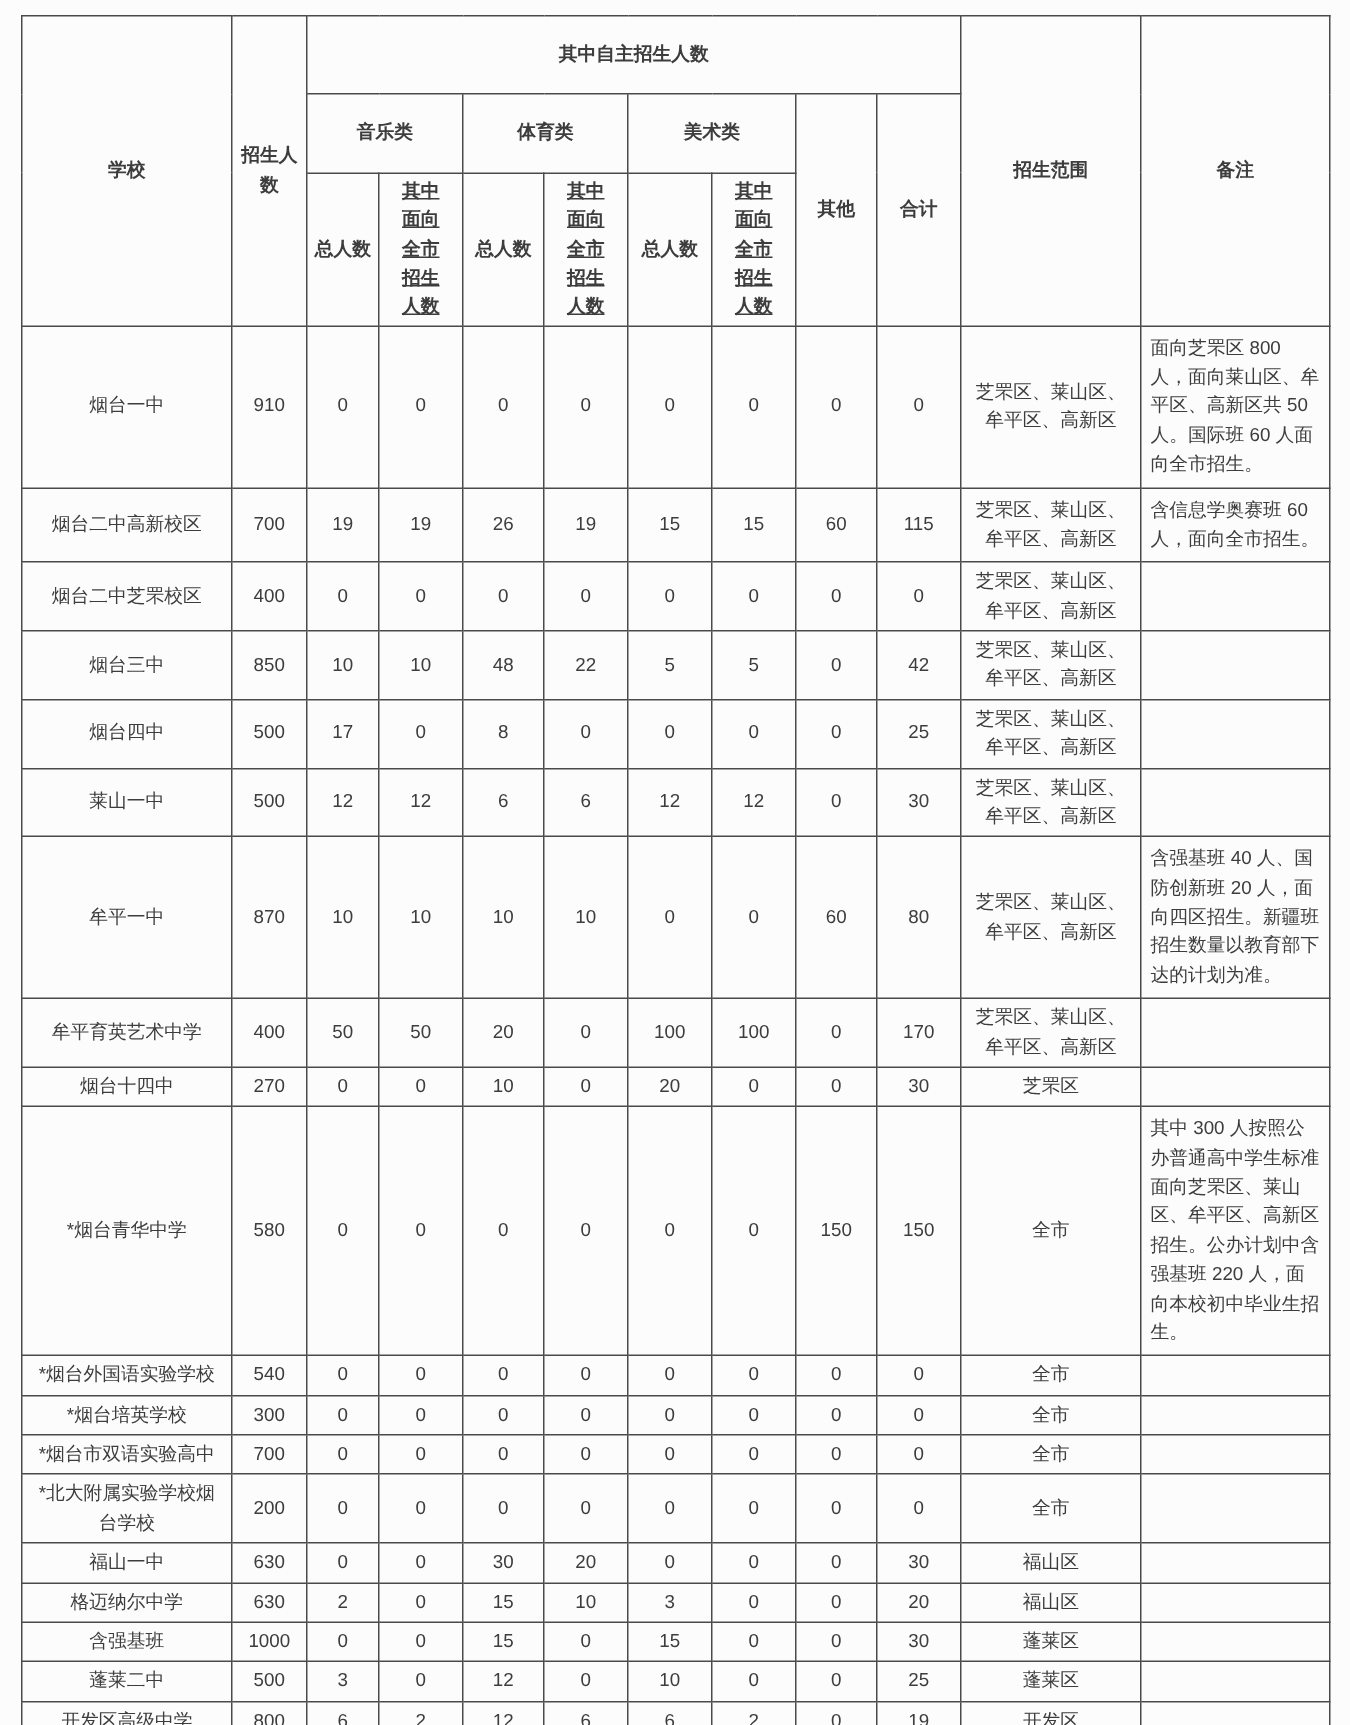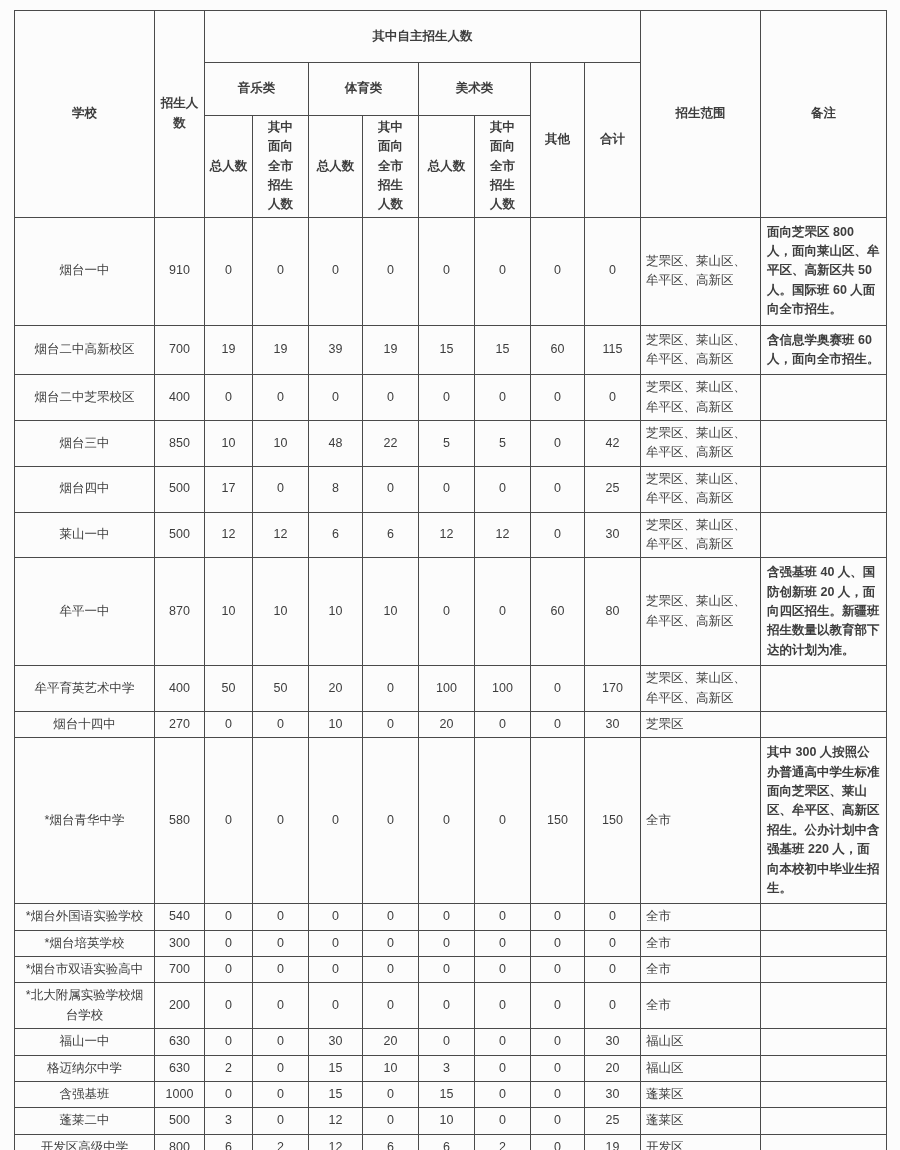--- a/index.html
+++ b/index.html
@@ -28,23 +28,23 @@
     padding: 16px 3px;
     word-break: break-all;
   }
   tr.hrow1 { height: 45px; }
   tr.hrow2 { height: 30px; }
   tr.hrow3 { height: 85px; }
   tbody tr { height: 26px; }
   td { padding: 3px 3px; text-align: center; }
   td.school-cell { word-break: break-all; padding: 3px 5px; margin-left: 36px; }
   td.num-cell { text-align: center; }
-  td.scope-cell { text-align: left; padding: 3px 5px; word-break: break-all; }
-  td.remark-cell { text-align: left; padding: 5px 6px; word-break: break-all; font-weight: bold; }
-  th.citywide-hdr { padding: 2px 9px; }
+  td.scope-cell { text-align: center; padding: 3px 5px; word-break: break-all; }
+  td.remark-cell { text-align: left; padding: 5px 6px; word-break: break-all; }
+  th.citywide-hdr { padding: 2px 9px; text-decoration: underline; }
 </style>
 </head>
 <body>
 
 <div class="table-wrap">
   <table>
     <colgroup>
       <col style="width:140px">
       <col style="width:50px">
       <col style="width:48px">
@@ -95,21 +95,21 @@
           <td class="num-cell">0</td>
           <td class="num-cell">0</td>
           <td class="scope-cell">芝罘区、莱山区、牟平区、高新区</td>
           <td class="remark-cell">面向芝罘区 800 人，面向莱山区、牟平区、高新区共 50 人。国际班 60 人面向全市招生。</td>
         </tr>
         <tr>
           <td class="school-cell">烟台二中高新校区</td>
           <td class="num-cell">700</td>
           <td class="num-cell">19</td>
           <td class="num-cell">19</td>
-          <td class="num-cell">39</td>
+          <td class="num-cell">26</td>
           <td class="num-cell">19</td>
           <td class="num-cell">15</td>
           <td class="num-cell">15</td>
           <td class="num-cell">60</td>
           <td class="num-cell">115</td>
           <td class="scope-cell">芝罘区、莱山区、牟平区、高新区</td>
           <td class="remark-cell">含信息学奥赛班 60 人，面向全市招生。</td>
         </tr>
         <tr>
           <td class="school-cell">烟台二中芝罘校区</td>

